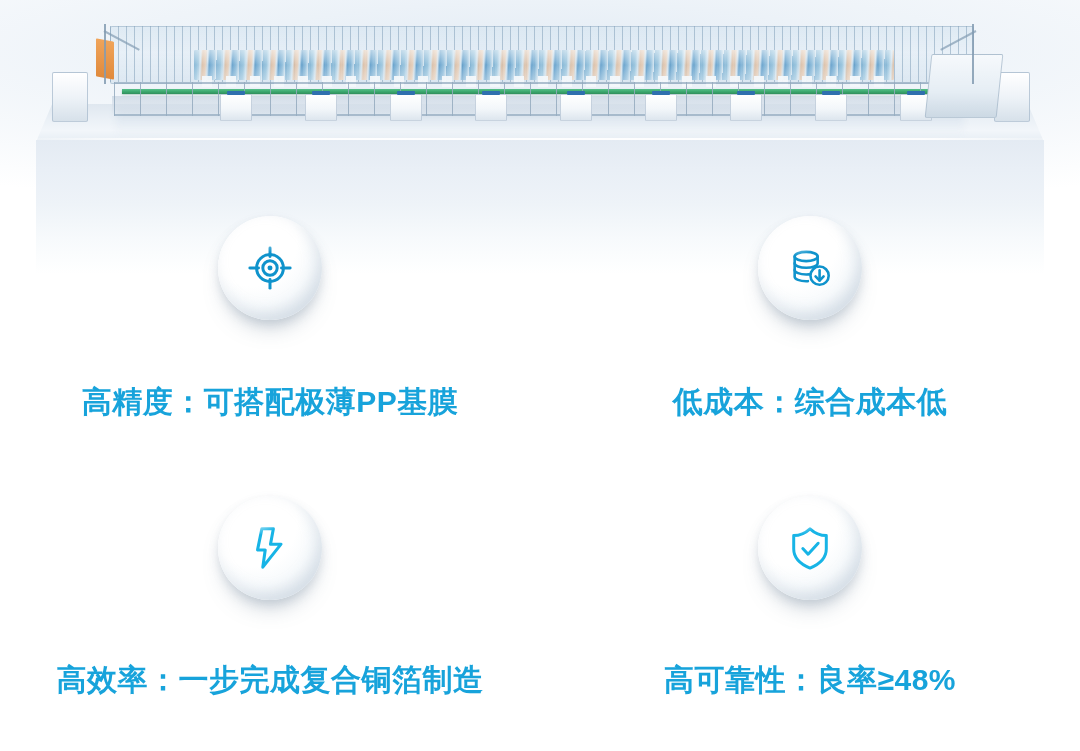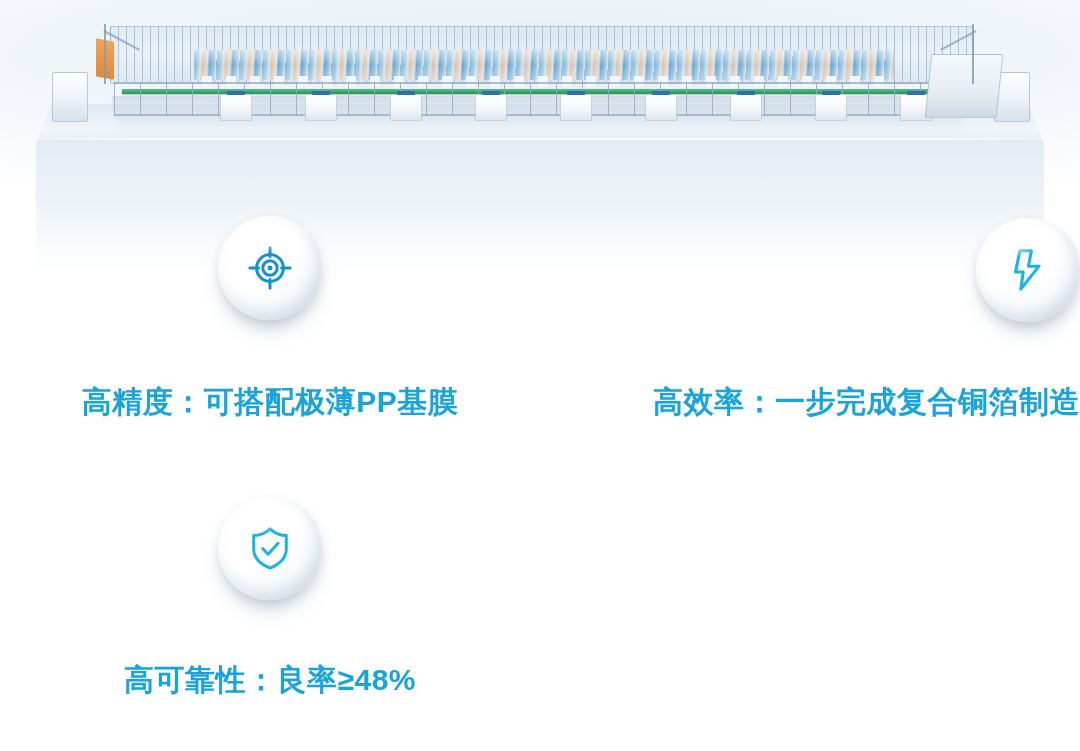--- a/index.html
+++ b/index.html
@@ -227,21 +227,21 @@
     grid-template-rows: 1fr 1fr;
   }
   .feature {
     display: flex;
     flex-direction: column;
     align-items: center;
     justify-content: flex-start;
   }
   .feature.f1 { padding-top: 20px; }
   .feature.f2 { padding-top: 20px; }
-  .feature.f3 { padding-top: 22px; align-items: flex-end; }
+  .feature.f3 { padding-top: 22px; }
   .feature.f4 { padding-top: 22px; }
 
   
   .badge {
     position: relative;
     width: 104px;
     height: 104px;
     border-radius: 50%;
     background:
       radial-gradient(circle at 34% 26%, #ffffff 0%, #ffffff 42%, #f7fafc 62%, #e9eef3 82%, #d6dee6 100%);
@@ -349,20 +349,36 @@
             <line x1="24" y1="3" x2="24" y2="12"></line>
             <line x1="24" y1="36" x2="24" y2="45"></line>
             <line x1="3" y1="24" x2="12" y2="24"></line>
             <line x1="36" y1="24" x2="45" y2="24"></line>
           </svg>
         </span>
       </div>
       <div class="feature-label">高精度：可搭配极薄PP基膜</div>
     </div>
 
+    <div class="feature f2">
+      <div class="badge">
+        <span class="badge-icon">
+          <svg viewBox="0 0 48 48" fill="none" stroke="#0f93cc" stroke-width="2.7" stroke-linecap="round" stroke-linejoin="round">
+            <ellipse cx="20" cy="12" rx="12" ry="4.8"></ellipse>
+            <path d="M8 12v7c0 2.65 5.37 4.8 12 4.8s12-2.15 12-4.8v-7"></path>
+            <path d="M8 19v7c0 2.65 5.37 4.8 12 4.8 1.1 0 2.17-.06 3.18-.17"></path>
+            <path d="M8 26v7c0 2.65 5.37 4.8 12 4.8 .62 0 1.24-.02 1.84-.06"></path>
+            <circle cx="34" cy="32" r="9.5" fill="#ffffff"></circle>
+            <line x1="34" y1="26.5" x2="34" y2="37"></line>
+            <polyline points="29.8,32.8 34,37.2 38.2,32.8"></polyline>
+          </svg>
+        </span>
+      </div>
+      <div class="feature-label">低成本：综合成本低</div>
+    </div>
 
     <div class="feature f3">
       <div class="badge">
         <span class="badge-icon">
           <svg viewBox="0 0 48 48" fill="none" stroke="#17b4e6" stroke-width="3.2" stroke-linecap="round" stroke-linejoin="round">
             <path d="M27.5 4 H15.5 L11 26 H19 L16.5 44 L35.5 20 H24.5 Z"></path>
           </svg>
         </span>
       </div>
       <div class="feature-label">高效率：一步完成复合铜箔制造</div>

